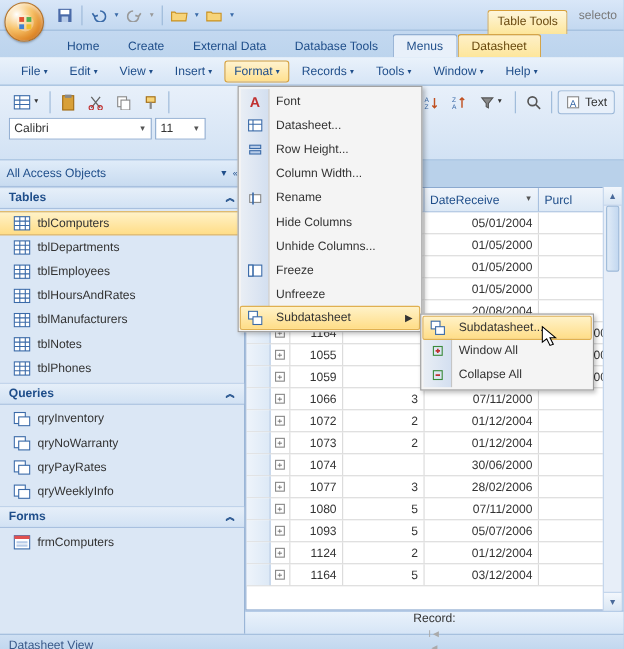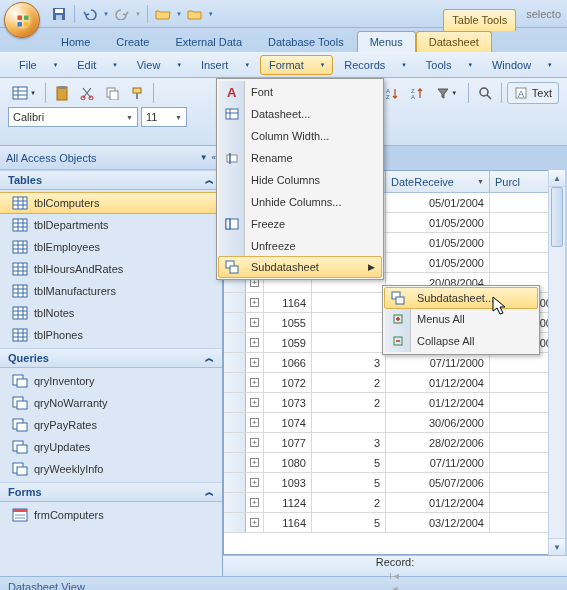--- a/index.html
+++ b/index.html
@@ -70,21 +70,21 @@
 .menubar {
   height: 26px;
   background: linear-gradient(#eaf2fb, #d6e5f6);
   border-bottom: 1px solid #9ab7d7;
   display: flex; align-items: center; padding-left: 10px;
   gap: 2px;
 }
 .menubar .mitem {
   padding: 3px 8px;
   color: #1f4e8a;
-  display: flex; align-items: center; gap: 17px;
+  display: flex; align-items: center; gap: 3px;
   border: 1px solid transparent;
   border-radius: 3px;
   text-align: center;
 }
 .menubar .mitem.open {
   background: linear-gradient(#fff3cf, #ffe08f);
   border: 1px solid #d8a038;
 }
 .mitem .dd { font-size: 7px; color: #1f4e8a; }
 
@@ -578,29 +578,20 @@
           </span>
           <span>qryPayRates</span>
         </div>
       <div class="nav-item">
           <span class="icon">
             <svg width="16" height="14">
               <rect x="1" y="1" width="10" height="10" fill="#fff" stroke="#3a6aa8"></rect>
               <rect x="5" y="5" width="10" height="8" fill="#fff" stroke="#3a6aa8"></rect>
             </svg>
           </span>
-          <span>qryUpdates</span>
-        </div>
-      <div class="nav-item">
-          <span class="icon">
-            <svg width="16" height="14">
-              <rect x="1" y="1" width="10" height="10" fill="#fff" stroke="#3a6aa8"></rect>
-              <rect x="5" y="5" width="10" height="8" fill="#fff" stroke="#3a6aa8"></rect>
-            </svg>
-          </span>
           <span>qryWeeklyInfo</span>
         </div>
     </div>
     <div class="nav-group-head">
         <span>Forms</span>
         <span class="chev">︽</span>
       </div>
     <div class="nav-items">
       <div class="nav-item">
           <span class="icon">
@@ -861,20 +852,29 @@
       <span class="micon">
         <svg width="14" height="14" class="table-icon">
           <rect x="1" y="2" width="12" height="10"></rect>
           <line x1="1" y1="6" x2="13" y2="6"></line>
           <line x1="5" y1="2" x2="5" y2="12"></line>
         </svg>
       </span>
       <span>Datasheet...</span>
     </div>
   <div class="mrow">
+      <span class="micon">
+        <svg width="14" height="14">
+          <rect x="2" y="3" width="10" height="3" fill="#b8cce8" stroke="#3a6aa8"></rect>
+          <rect x="2" y="8" width="10" height="3" fill="#b8cce8" stroke="#3a6aa8"></rect>
+        </svg>
+      </span>
+      <span>Row Height...</span>
+    </div>
+  <div class="mrow">
       <span>Column Width...</span>
     </div>
   <div class="mrow">
       <span class="micon">
         <svg width="14" height="14">
           <rect x="2" y="4" width="10" height="7" fill="#fff" stroke="#888"></rect>
           <line x1="5" y1="2" x2="5" y2="13" stroke="#3a6aa8" stroke-width="1.5"></line>
         </svg>
       </span>
       <span>Rename</span>
@@ -922,21 +922,21 @@
       <span>Subdatasheet...</span>
     </div>
   <div class="mrow">
       <span class="micon">
         <svg width="14" height="14">
           <rect x="3" y="3" width="8" height="8" fill="none" stroke="#3a8a3a"></rect>
           <line x1="7" y1="5" x2="7" y2="9" stroke="#c03030" stroke-width="1.5"></line>
           <line x1="5" y1="7" x2="9" y2="7" stroke="#c03030" stroke-width="1.5"></line>
         </svg>
       </span>
-      <span>Menus All</span>
+      <span>Window All</span>
     </div>
   <div class="mrow">
       <span class="micon">
         <svg width="14" height="14">
           <rect x="3" y="3" width="8" height="8" fill="none" stroke="#3a8a3a"></rect>
           <line x1="5" y1="7" x2="9" y2="7" stroke="#c03030" stroke-width="1.5"></line>
         </svg>
       </span>
       <span>Collapse All</span>
     </div>

